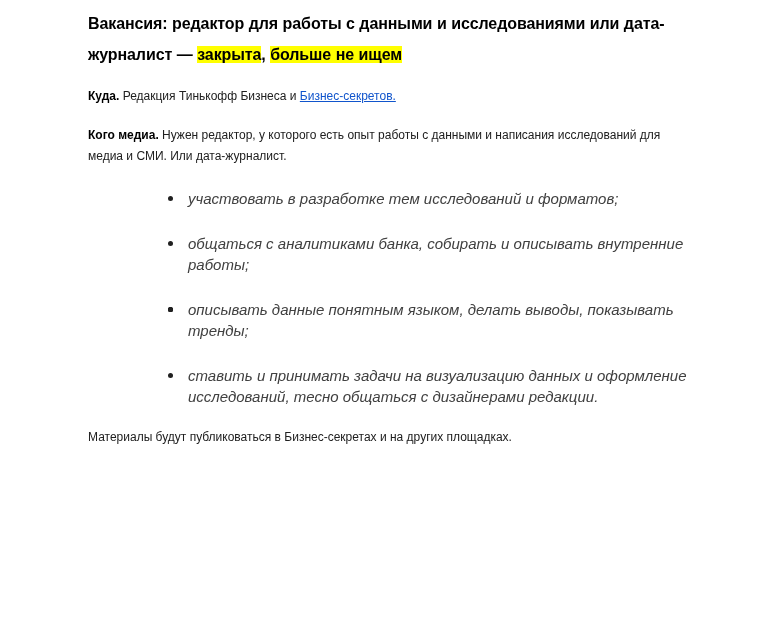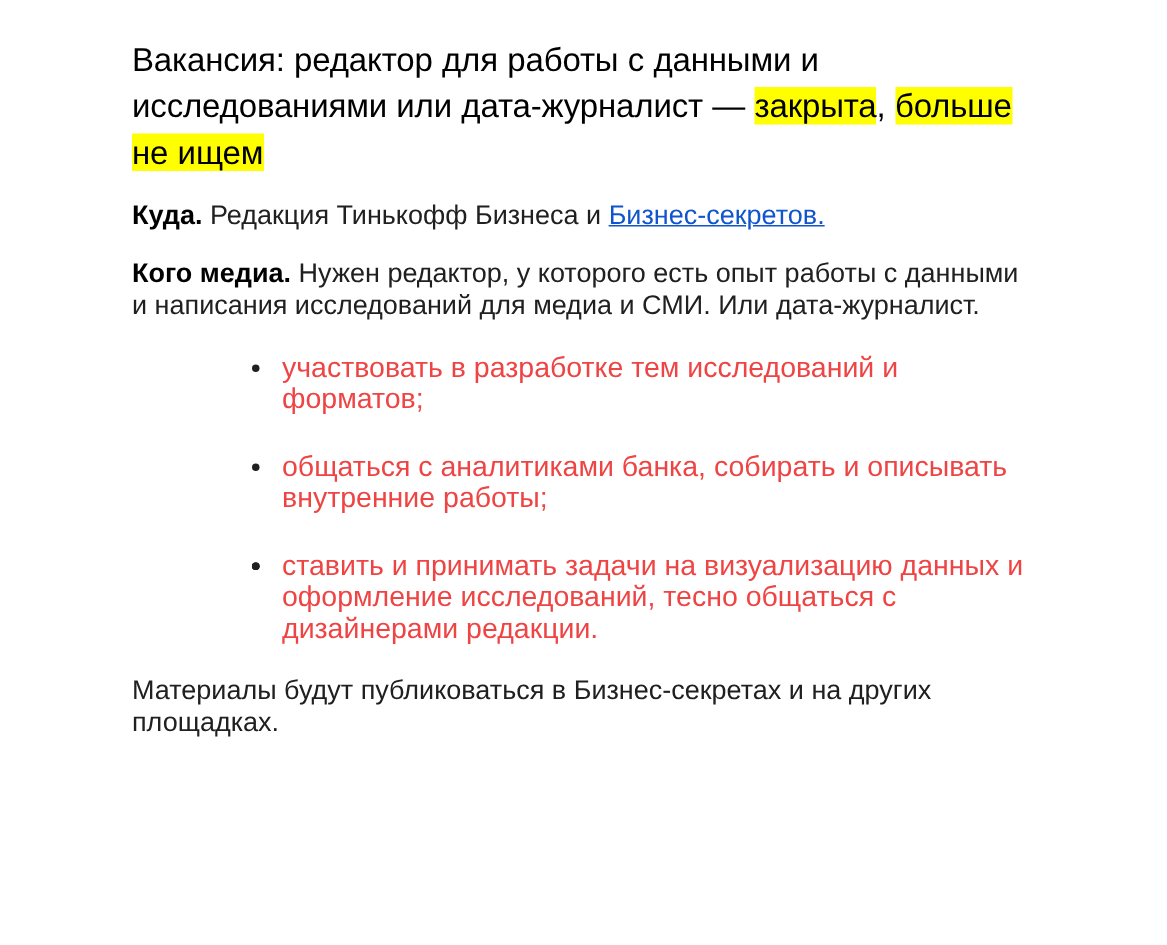--- a/index.html
+++ b/index.html
@@ -18,36 +18,36 @@
   }
   .page {
     position: relative;
     width: 778px;
     height: 630px;
     box-sizing: border-box;
     padding: 8px 86px 0 88px;
   }
   
   .doc-title {
-    margin: 16px 0 16px 0;
-    font-size: 22px;
+    margin: 0 0 16px 0;
+    font-size: 16px;
     line-height: 31px;
-    font-weight: normal;
+    font-weight: bold;
     color: #000000;
     letter-spacing: -0.1px;
     word-spacing: 0.2px;
   }
   .hl {
     background-color: #ffff00;
     color: #000000;
   }
   
   .para {
     margin: 0 0 17px 0;
-    font-size: 18px;
+    font-size: 12px;
     line-height: 21.5px;
     color: #202020;
     max-width: 604px;
   }
   .para b, .lead {
     font-weight: bold;
     color: #000000;
   }
   a.link {
     color: #1155cc;
@@ -56,24 +56,25 @@
   
   .bullets {
     list-style: none;
     margin: 20px 0 20px 0;
     padding: 0;
   }
   .bullets li {
     position: relative;
     margin: 0 0 24px 0;
     padding-left: 100px;
-    font-size: 19px;
+    font-size: 15px;
     line-height: 21px;
-    color: #ef4444;
+    color: #404040;
     max-width: 520px;
+    font-style: italic;
   }
   .bullets li:last-child {
     margin-bottom: 0;
   }
   .bullets li .dot {
     position: absolute;
     left: 80px;
     top: 8px;
     width: 5px;
     height: 5px;
@@ -98,20 +99,21 @@
   <p class="para">
     <b class="lead">Кого медиа.</b><span> Нужен редактор, у которого есть опыт работы с данными и написания исследований для медиа и СМИ. Или дата-журналист.</span>
   </p>
 
 
   <ul class="bullets">
     <li><span class="dot"></span><span>участвовать в разработке тем исследований и форматов;</span></li>
     <li><span class="dot"></span><span>общаться с аналитиками банка, собирать и описывать внутренние работы;</span></li>
     <li><span class="dot"></span></li>
     <li><span class="dot"></span></li>
+    <li><span class="dot"></span><span>описывать данные понятным языком, делать выводы, показывать тренды;</span></li>
     <li><span class="dot"></span><span>ставить и принимать задачи на визуализацию данных и оформление исследований, тесно общаться с дизайнерами редакции.</span></li>
   </ul>
 
   <p class="para">
     <span>Материалы будут публиковаться в Бизнес-секретах и на других площадках.</span>
   </p>
 
 </div>
 
 </body></html>

